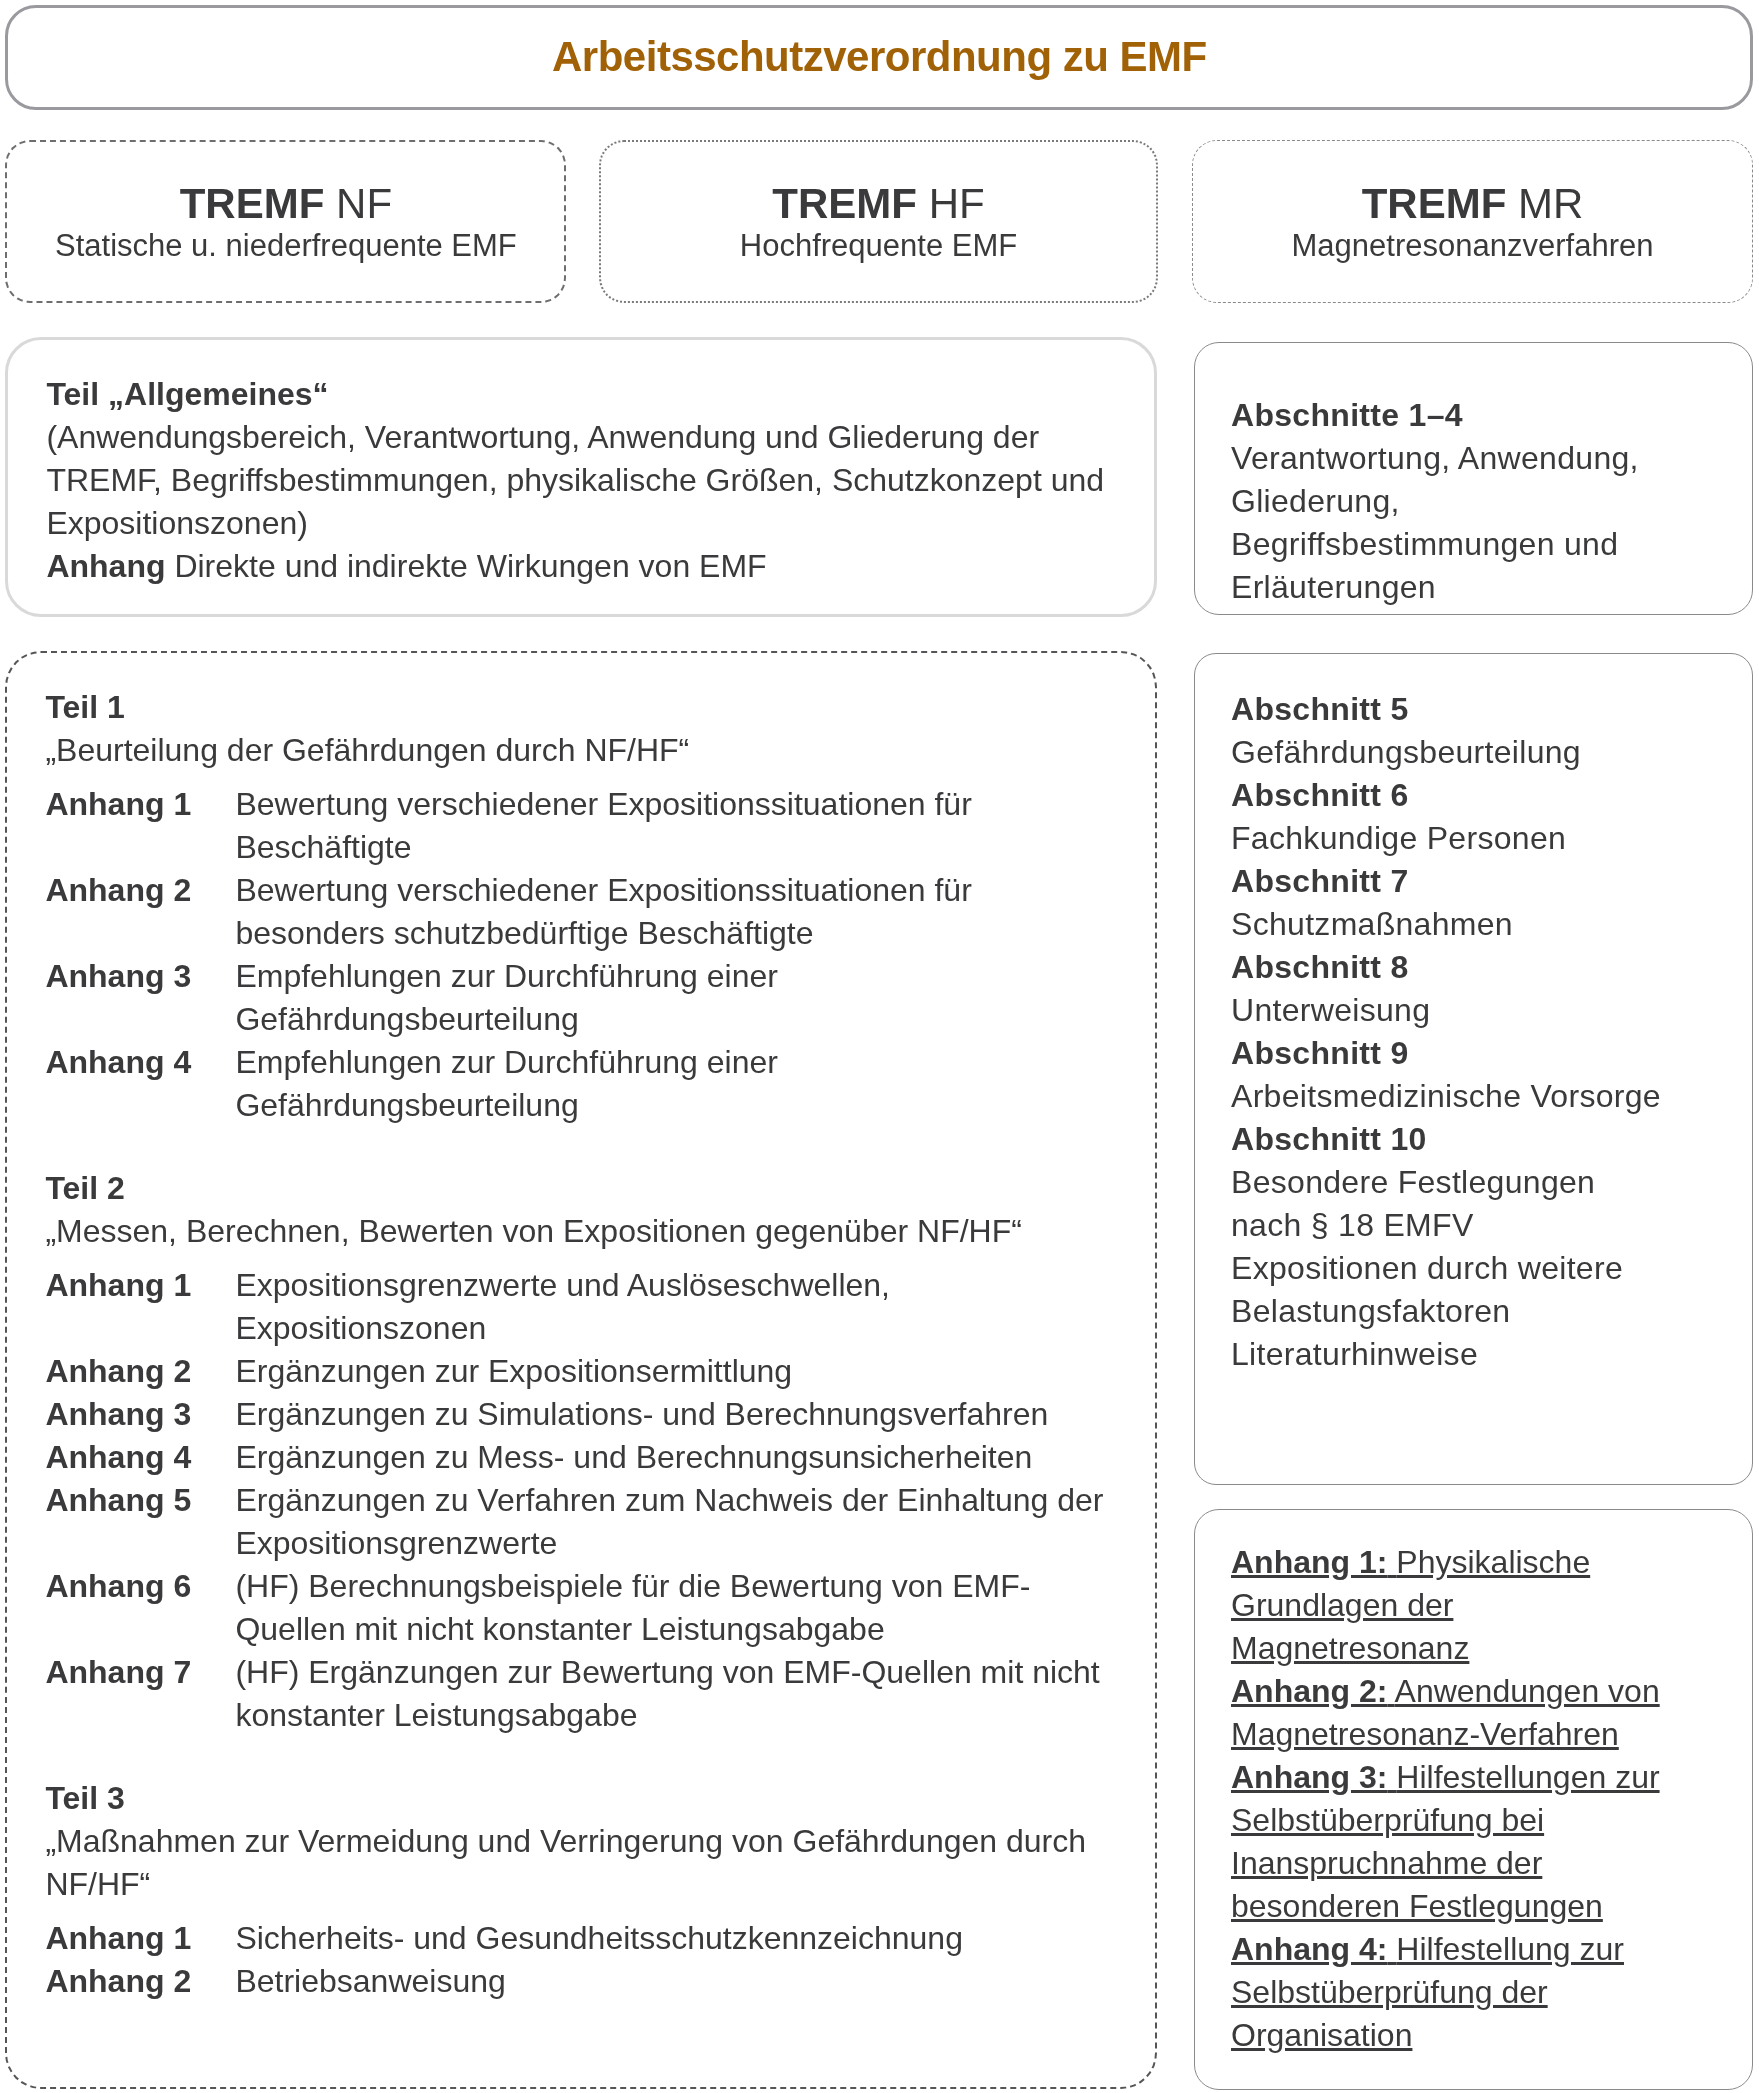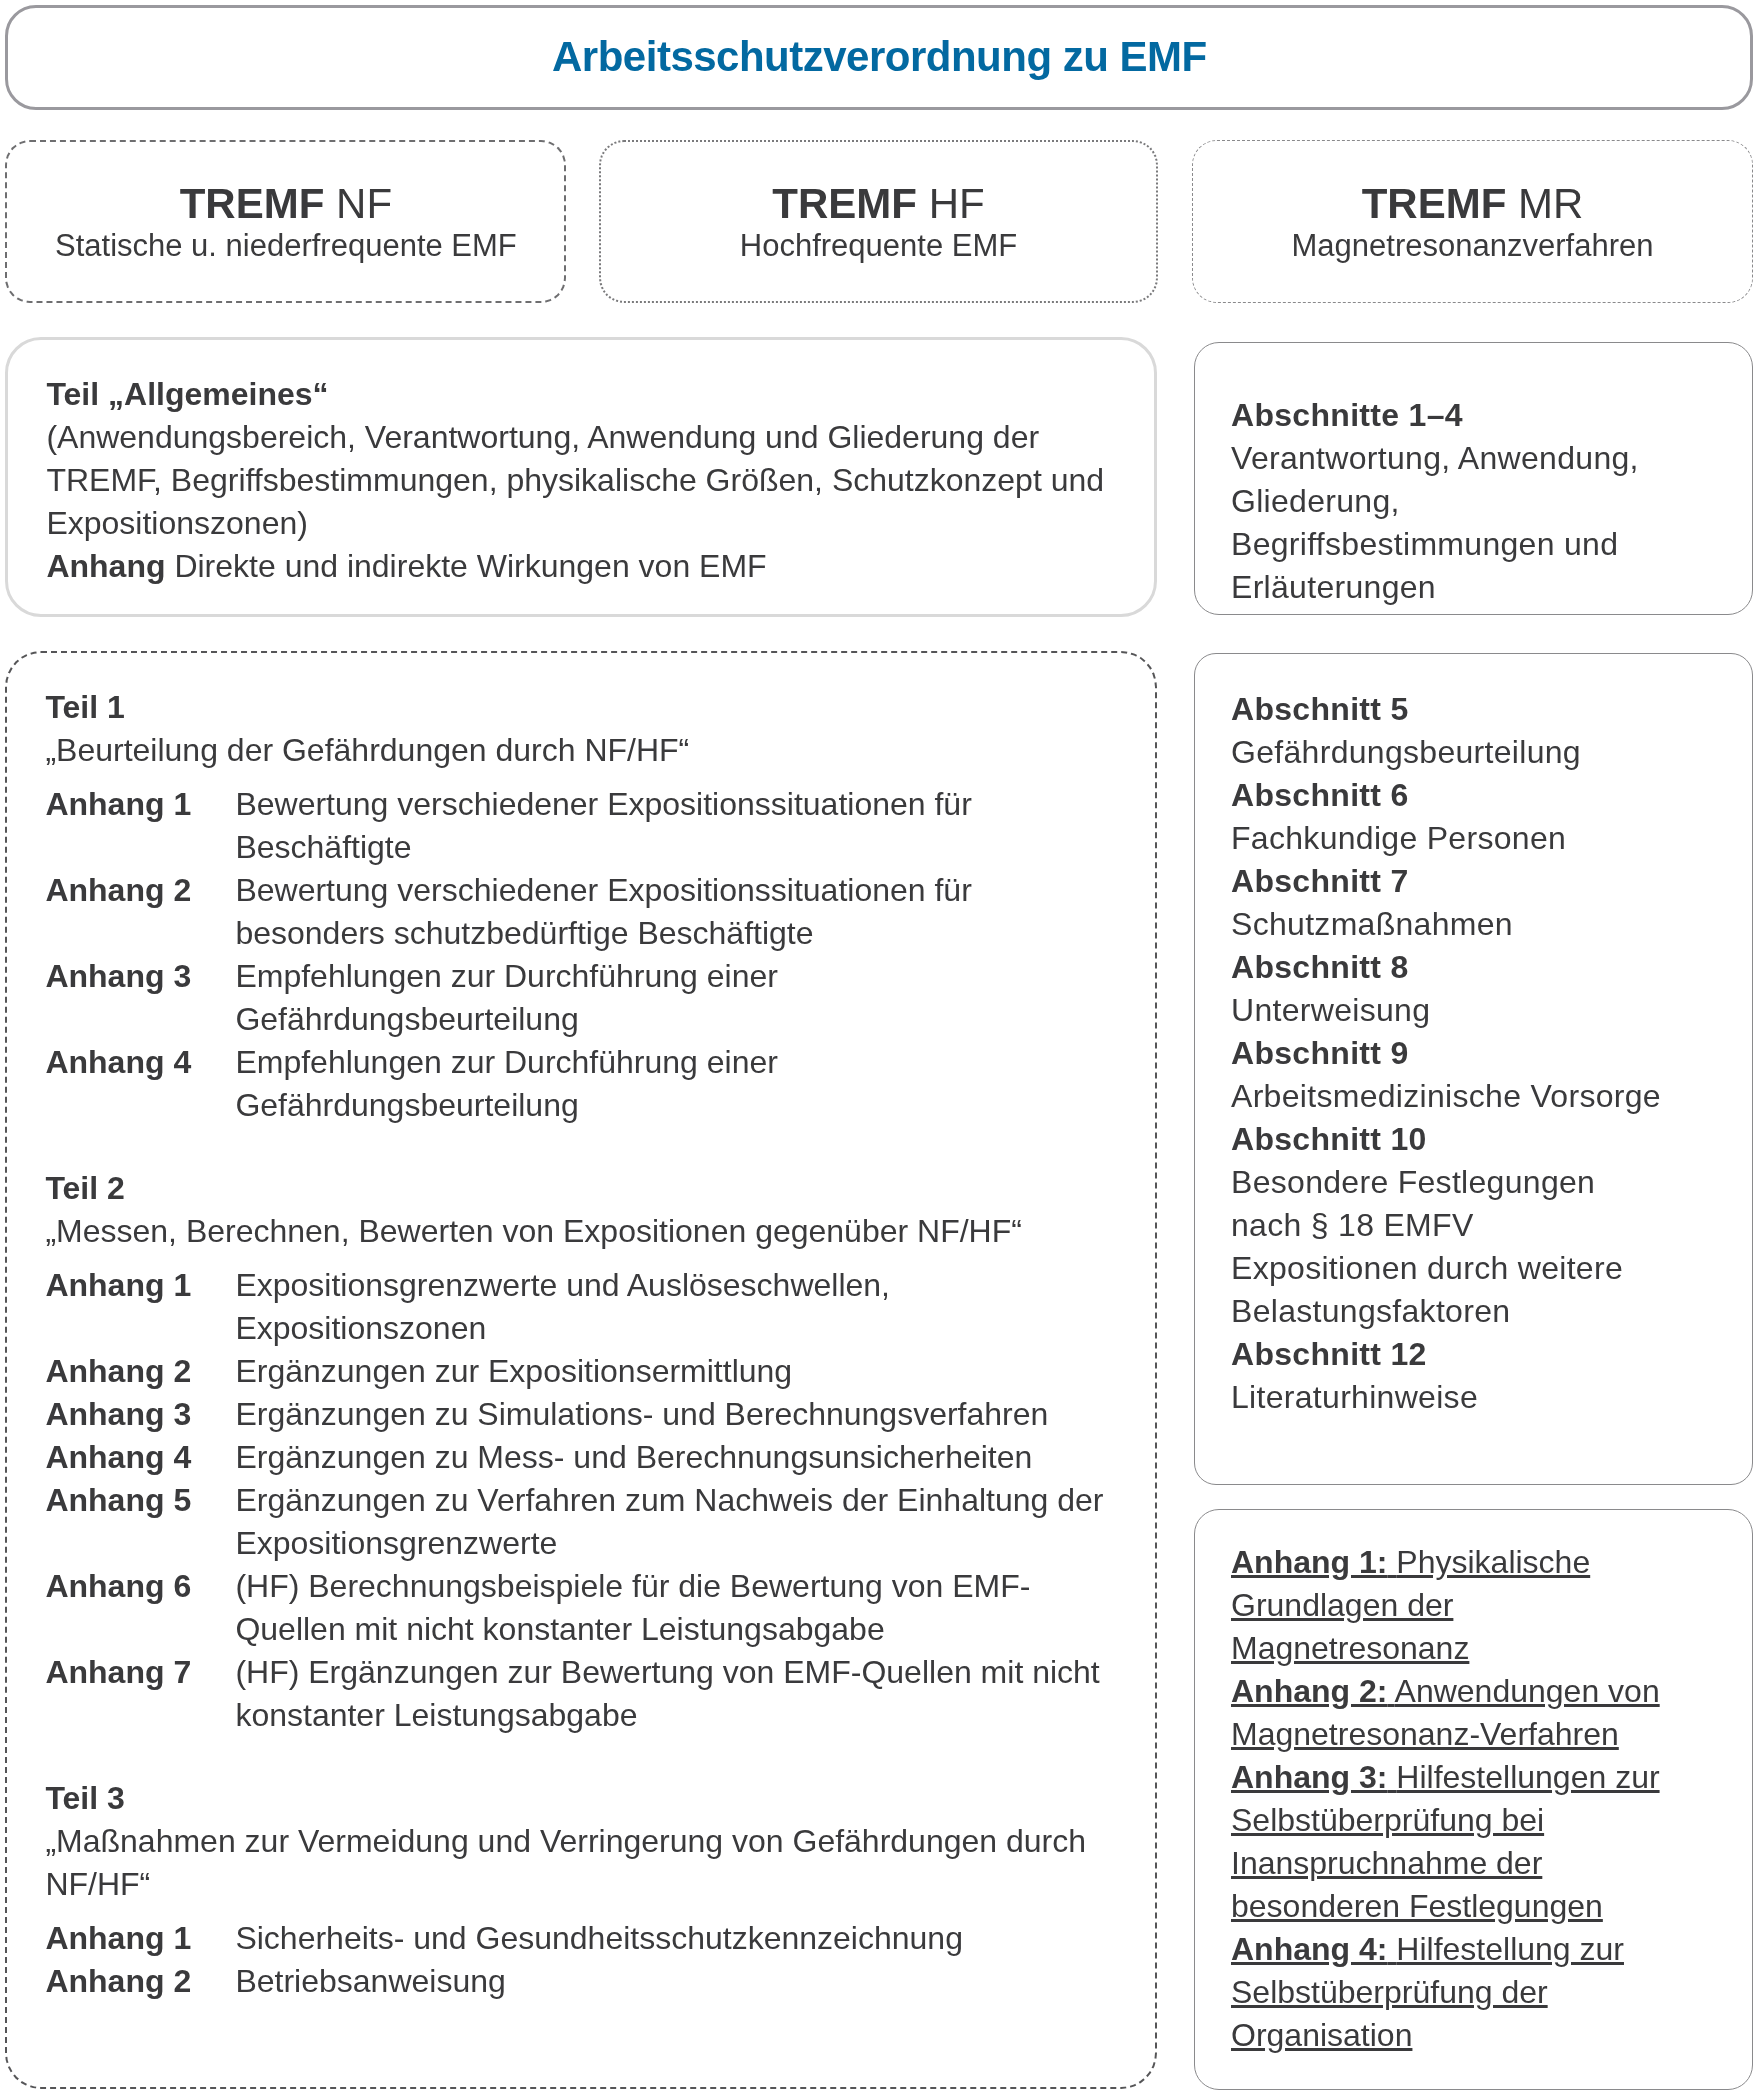--- a/index.html
+++ b/index.html
@@ -1,21 +1,21 @@
 <!DOCTYPE html>
 <html style="font-size:14.5px"><head>
 <meta charset="utf-8">
 <style>
   html, body { margin:0; padding:0; background:#ffffff; }
   body { width:1759px; height:2093px; position:relative; overflow:hidden;
          font-family:"Liberation Sans", sans-serif; color:#3a3a3c; }
   .box { position:absolute; box-sizing:border-box; }
   .top { left:5.4px; top:4.5px; width:1748px; height:105px; border:3.6px solid #9a999e; border-radius:31px;
          display:flex; align-items:center; justify-content:center; }
-  .top span { font-weight:bold; font-size:42px; color:#0369a1; letter-spacing:-0.5px; }
+  .top span { font-weight:bold; font-size:42px; color:#a16207; letter-spacing:-0.5px; }
   .hdr { top:140px; height:163px; border-radius:25px; display:flex; flex-direction:column;
          align-items:center; justify-content:center; text-align:right; }
   .hdr .t { font-size:42px; line-height:49px; }
   .hdr .t b { font-weight:bold; }
   .hdr .s { font-size:31px; line-height:36px; }
   .nf { left:5.4px; width:561px; border:2.7px dashed #6e6e70; }
   .hf { left:599px; width:559px; border:2.7px dotted #7a7a7c; }
   .mr { left:1192px; width:561px; border:1.8px dashed #8a8a8c; }
   .wavy { border:1.8px solid #8a8a8c; }
   .allg { left:5.4px; top:337px; width:1152px; height:280px; border:3.6px solid #d9d9d9; border-radius:36px;
@@ -143,21 +143,20 @@
   <div>Fachkundige Personen</div>
   <div><b>Abschnitt 7</b></div>
   <div>Schutzmaßnahmen</div>
   <div><b>Abschnitt 8</b></div>
   <div>Unterweisung</div>
   <div><b>Abschnitt 9</b></div>
   <div>Arbeitsmedizinische Vorsorge</div>
   <div><b>Abschnitt 10</b></div>
   <div style="width:416px">Besondere Festlegungen nach § 18 EMFV</div>
   <div style="width:470px">Expositionen durch weitere Belastungsfaktoren</div>
-  <div><b>Abschnitt 12</b></div>
   <div>Literaturhinweise</div>
 </div>
 
 <div class="box anh wavy">
   <div style="width:398px"><b>Anhang 1:</b> <span>Physikalische Grundlagen der Magnetresonanz</span></div>
   <div><b>Anhang 2:</b> <span>Anwendungen von Magnetresonanz-Verfahren</span></div>
   <div><b>Anhang 3:</b> <span>Hilfestellungen zur Selbstüberprüfung bei Inanspruchnahme der besonderen Festlegungen</span></div>
   <div><b>Anhang 4:</b> <span>Hilfestellung zur Selbstüberprüfung der Organisation</span></div>
 </div>
 

